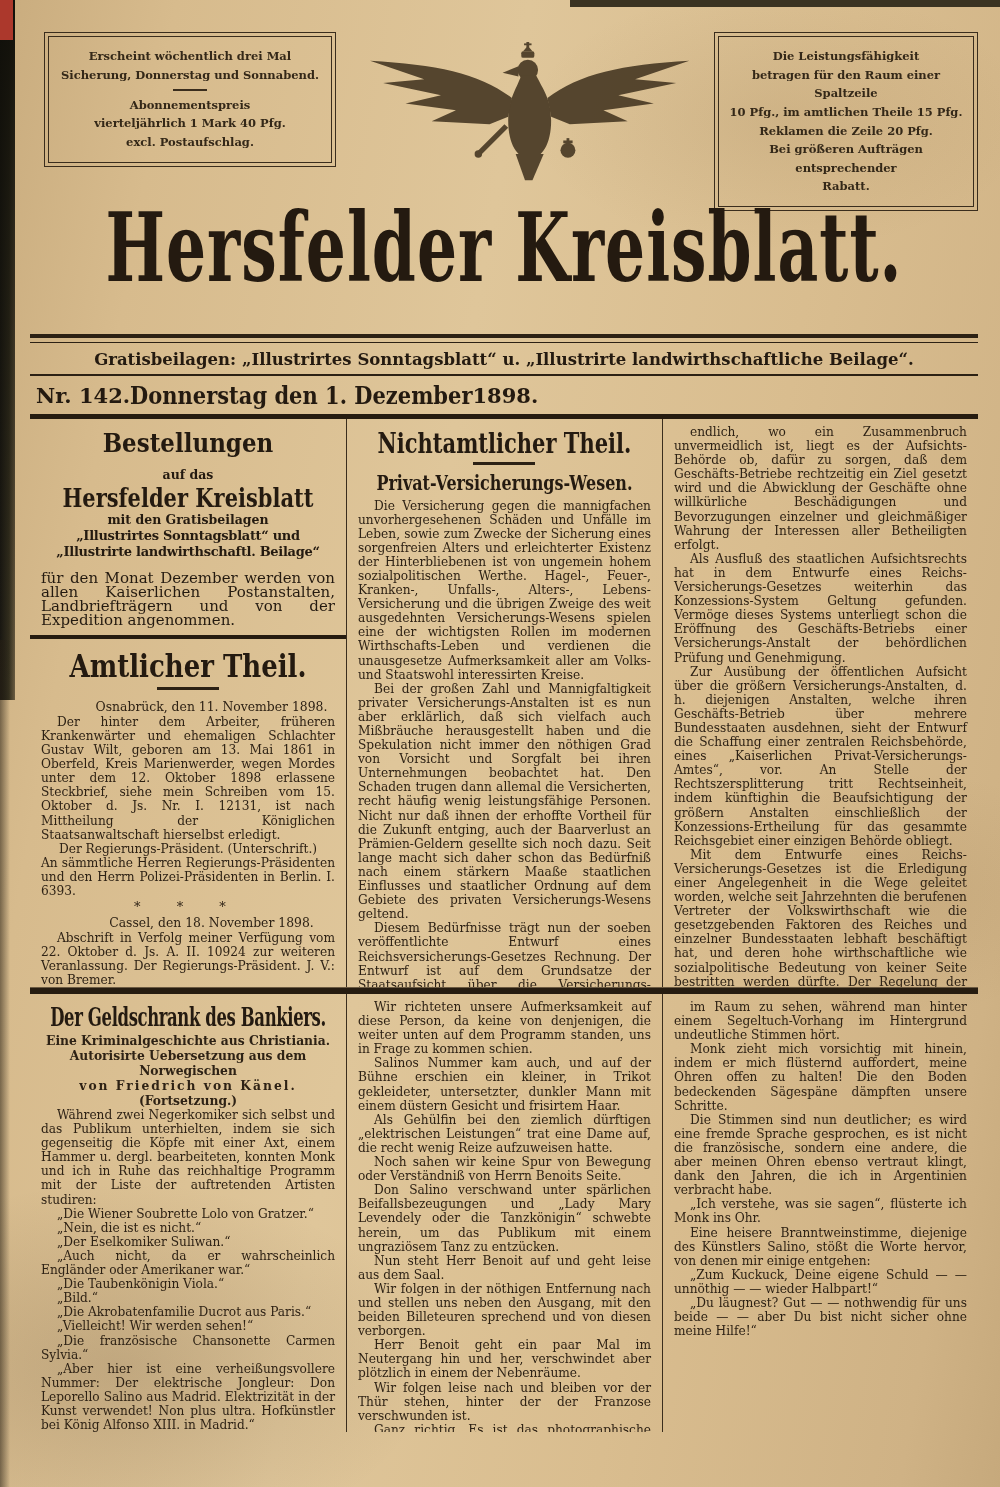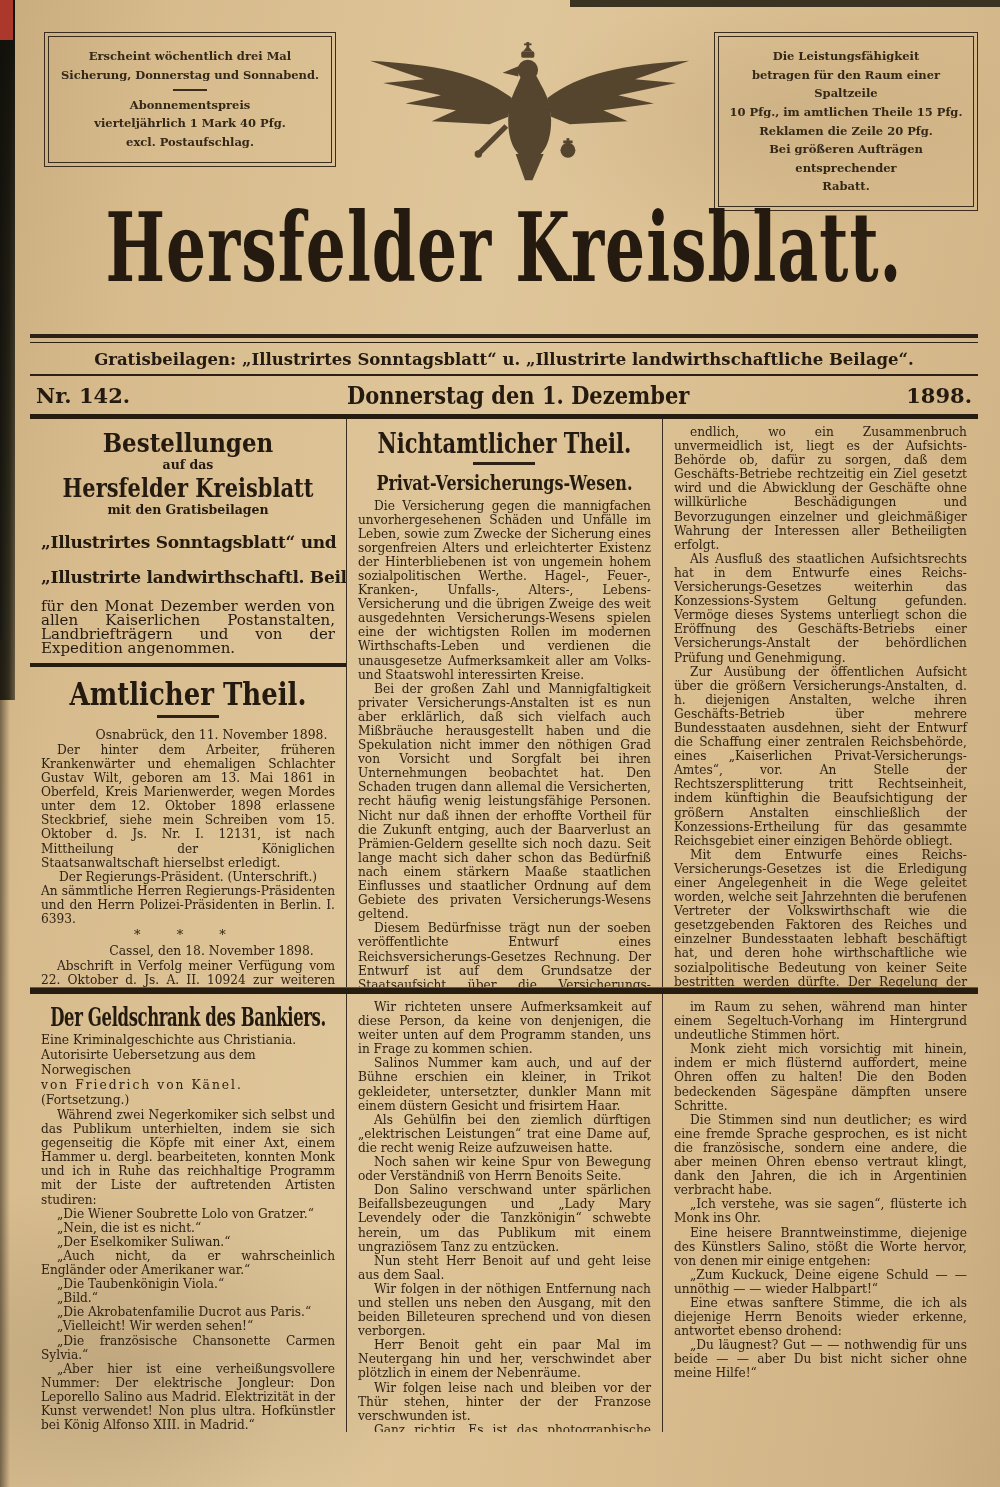--- a/index.html
+++ b/index.html
@@ -26,21 +26,21 @@
   .box-left{width:266px;margin-left:18px;}
   .box-right{width:238px;margin-right:4px;}
   .box-sep{width:34px;height:1.5px;background:#3a2d1d;margin:5px auto;}
   .eagle-wrap{flex:1;display:flex;justify-content:center;align-items:flex-start;padding-top:6px;}
   .masthead-title{margin:40px 0 0;text-align:center;font-weight:bold;font-size:63px;letter-spacing:1px;
             color:#241a10;transform:scaleY(1.5);transform-origin:center 68%;white-space:nowrap;}
 
   .rule-double{margin-top:42px;height:4px;border-top:4px solid #2c2114;border-bottom:1.5px solid #2c2114;}
   .subtitle-bar{text-align:center;font-weight:bold;font-size:16.5px;padding:7px 0 5px;color:#241a10;}
   .rule-thin{border-top:2.5px solid #2c2114;}
-  .issue-row{display:flex;justify-content:space-between;align-items:baseline;font-weight:bold;font-size:21px;
+  .issue-row{display:flex;justify-content:flex-start;align-items:baseline;font-weight:bold;font-size:21px;
              padding:7px 6px 6px;color:#241a10;}
   .issue-row .center{transform:scaleY(1.15);}
   .rule-heavy{height:5px;background:#261c10;}
 
   
   .cols{display:flex;align-items:stretch;}
   .col{width:33.333%;box-sizing:border-box;padding:6px 11px 0;overflow:hidden;}
   .col + .col{border-left:1.5px solid #3a2d1d;}
   .cols-top{height:568px;}
   .cols-bottom{height:438px;}
@@ -53,31 +53,31 @@
   .stars{text-align:center;letter-spacing:16px;font-size:13px;line-height:11px;margin:3px 0 1px;}
   .section-heading{text-align:center;font-weight:bold;color:#241a10;white-space:nowrap;margin:12px 0 2px;}
   .h-amtlich{font-size:26px;transform:scaleY(1.2);}
   .h-nichtamtlich{font-size:21px;transform:scaleY(1.3);margin-top:6px;}
   .heading-rule{width:62px;height:2.5px;background:#2c2114;margin:6px auto 9px;}
   .article-heading{text-align:center;font-weight:bold;font-size:16px;transform:scaleY(1.25);white-space:nowrap;margin:4px 0 6px;color:#241a10;}
 
   
   .bestellungen{text-align:center;color:#241a10;margin-top:4px;}
   .b-t1{font-size:23px;font-weight:bold;transform:scaleY(1.1);}
-  .b-t2{font-size:12.5px;font-weight:bold;margin-top:1px;}
+  .b-t2{font-size:12.5px;font-weight:bold;margin-top:11px;}
   .b-t3{font-size:21px;font-weight:bold;transform:scaleY(1.25);margin-top:3px;white-space:nowrap;}
   .b-t4{font-size:12.5px;font-weight:bold;margin-top:2px;}
-  .b-t5,.b-t6{font-size:17px;font-weight:bold;letter-spacing:-0.3px;white-space:nowrap;margin-top:15px;}
+  .b-t5,.b-t6{font-size:13px;font-weight:bold;letter-spacing:-0.3px;white-space:nowrap;margin-top:1px;}
   .b-body{font-size:15px;line-height:14.1px;text-align:justify;margin-top:12px;font-weight:normal;}
   .heavy-bar{height:4px;background:#261c10;margin:8px -11px 0;}
 
   
   .feuilleton-title{font-size:16.5px;font-weight:bold;letter-spacing:-0.4px;white-space:nowrap;text-align:center;
                     transform:scaleY(1.55);transform-origin:center 70%;margin:10px 0 4px;color:#241a10;}
-  .f-sub{font-size:12.3px;font-weight:normal;text-align:left;line-height:15px;}
+  .f-sub{font-size:12.3px;font-weight:bold;text-align:center;line-height:15px;}
   .f-sub-spaced{letter-spacing:2px;}
 </style>
 </head>
 <body>
 
 <div class="page">
   <div class="binding-edge"></div>
   <div class="binding-edge-low"></div>
   <div class="red-mark"></div>
   <div class="top-edge"></div>
@@ -234,19 +234,18 @@
           </div>
       </section>
       <section class="col">
         <div>
             <p class="body ind">im Raum zu sehen, während man hinter einem Segeltuch-Vorhang im Hintergrund undeutliche Stimmen hört.</p>
             <p class="body ind">Monk zieht mich vorsichtig mit hinein, indem er mich flüsternd auffordert, meine Ohren offen zu halten! Die den Boden bedeckenden Sägespäne dämpften unsere Schritte.</p>
             <p class="body ind">Die Stimmen sind nun deutlicher; es wird eine fremde Sprache gesprochen, es ist nicht die französische, sondern eine andere, die aber meinen Ohren ebenso vertraut klingt, dank den Jahren, die ich in Argentinien verbracht habe.</p>
             <p class="body ind">„Ich verstehe, was sie sagen“, flüsterte ich Monk ins Ohr.</p>
             <p class="body ind">Eine heisere Branntweinstimme, diejenige des Künstlers Salino, stößt die Worte hervor, von denen mir einige entgehen:</p>
             <p class="body ind">„Zum Kuckuck, Deine eigene Schuld — — unnöthig — — wieder Halbpart!“</p>
-            <p class="body ind">Eine etwas sanftere Stimme, die ich als diejenige Herrn Benoits wieder erkenne, antwortet ebenso drohend:</p>
             <p class="body ind">„Du läugnest?  Gut — — nothwendig für uns beide — — aber Du bist nicht sicher ohne meine Hilfe!“</p>
           </div>
       </section>
     </div>
   </div>
 </div>
 
 </body></html>

